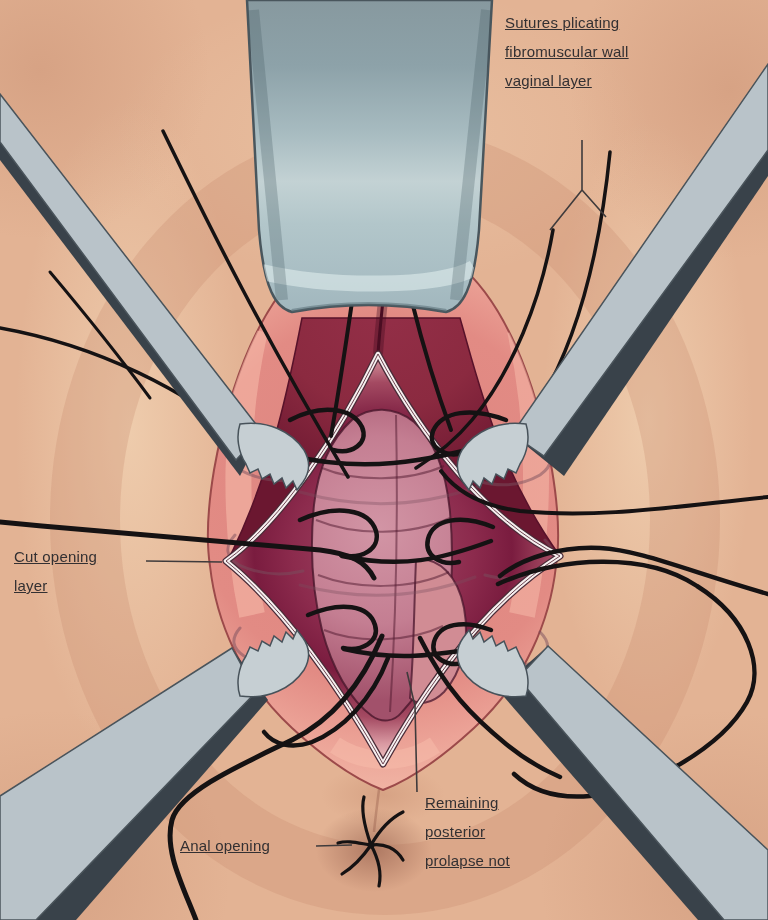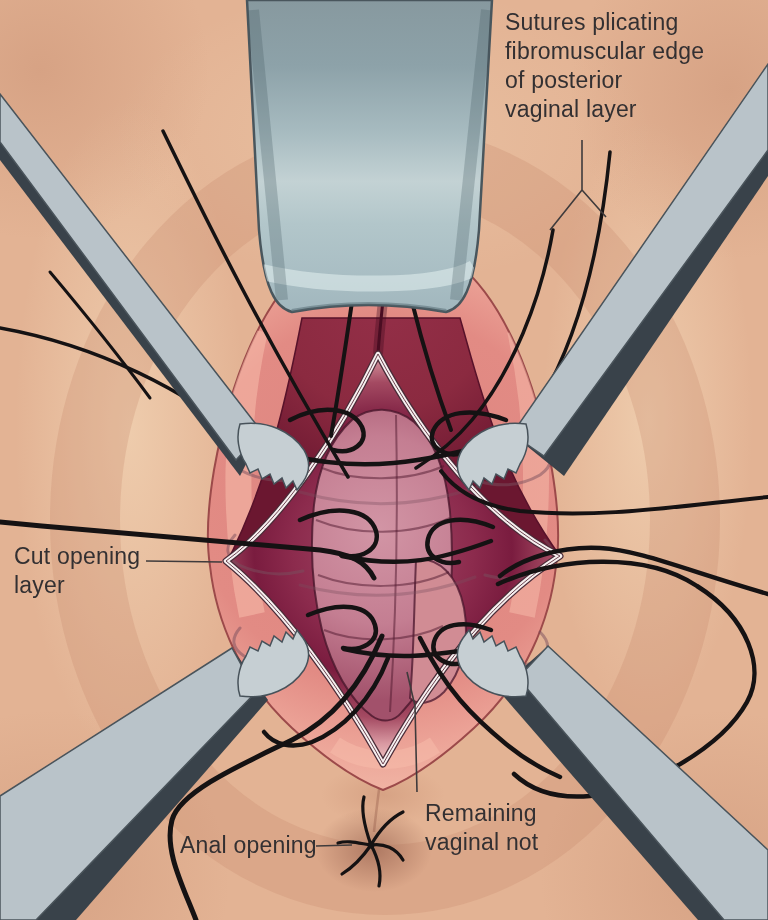--- a/index.html
+++ b/index.html
@@ -3,22 +3,22 @@
 <meta charset="utf-8">
 <style>
   html,body{margin:0;padding:0;background:#ffffff;}
   .stage{
     position:relative;width:768px;height:920px;overflow:hidden;
     background:#e3b394;
     font-family:"Liberation Sans", sans-serif;
   }
   .stage svg{position:absolute;left:0;top:0;}
   .label{
-    position:absolute;color:#333032;font-size:23px;line-height:29px;
-    letter-spacing:.2px;white-space:nowrap;
+    position:absolute;color:#333032;font-size:15px;line-height:29px;
+    letter-spacing:.2px;white-space:nowrap;text-decoration:underline;
   }
   .label .ln{display:block;}
 </style>
 </head>
 <body>
 
 <div class="stage">
 <svg width="768" height="920" viewBox="0 0 768 920">
   <defs>
     <radialGradient id="skinHi">
@@ -209,28 +209,28 @@
   <g fill="none" stroke="#3f3b3c" stroke-width="1.6">
     <path d="M 582,140 L 582,190 M 582,190 L 550,230 M 582,190 L 606,217"></path>
     <path d="M 146,561 L 222,562"></path>
     <path d="M 316,846 L 352,845"></path>
     <path d="M 417,792 L 415,706 L 407,672"></path>
   </g>
 </svg>
 
   <div class="label" style="left:505px;top:8px;">
     <span class="ln">Sutures plicating</span>
-    <span class="ln">fibromuscular edge</span>
-    <span class="ln">of posterior</span>
+    <span class="ln">fibromuscular wall</span>
     <span class="ln">vaginal layer</span>
   </div>
   <div class="label" style="left:14px;top:542px;">
     <span class="ln">Cut opening</span>
     <span class="ln">layer</span>
   </div>
   <div class="label" style="left:180px;top:831px;">
     <span class="ln">Anal opening</span>
   </div>
-  <div class="label" style="left:425px;top:788px;margin-top:11px;">
+  <div class="label" style="left:425px;top:788px;">
     <span class="ln">Remaining</span>
-    <span class="ln">vaginal not</span>
+    <span class="ln">posterior</span>
+    <span class="ln">prolapse not</span>
   </div>
 </div>
 
 </body></html>

